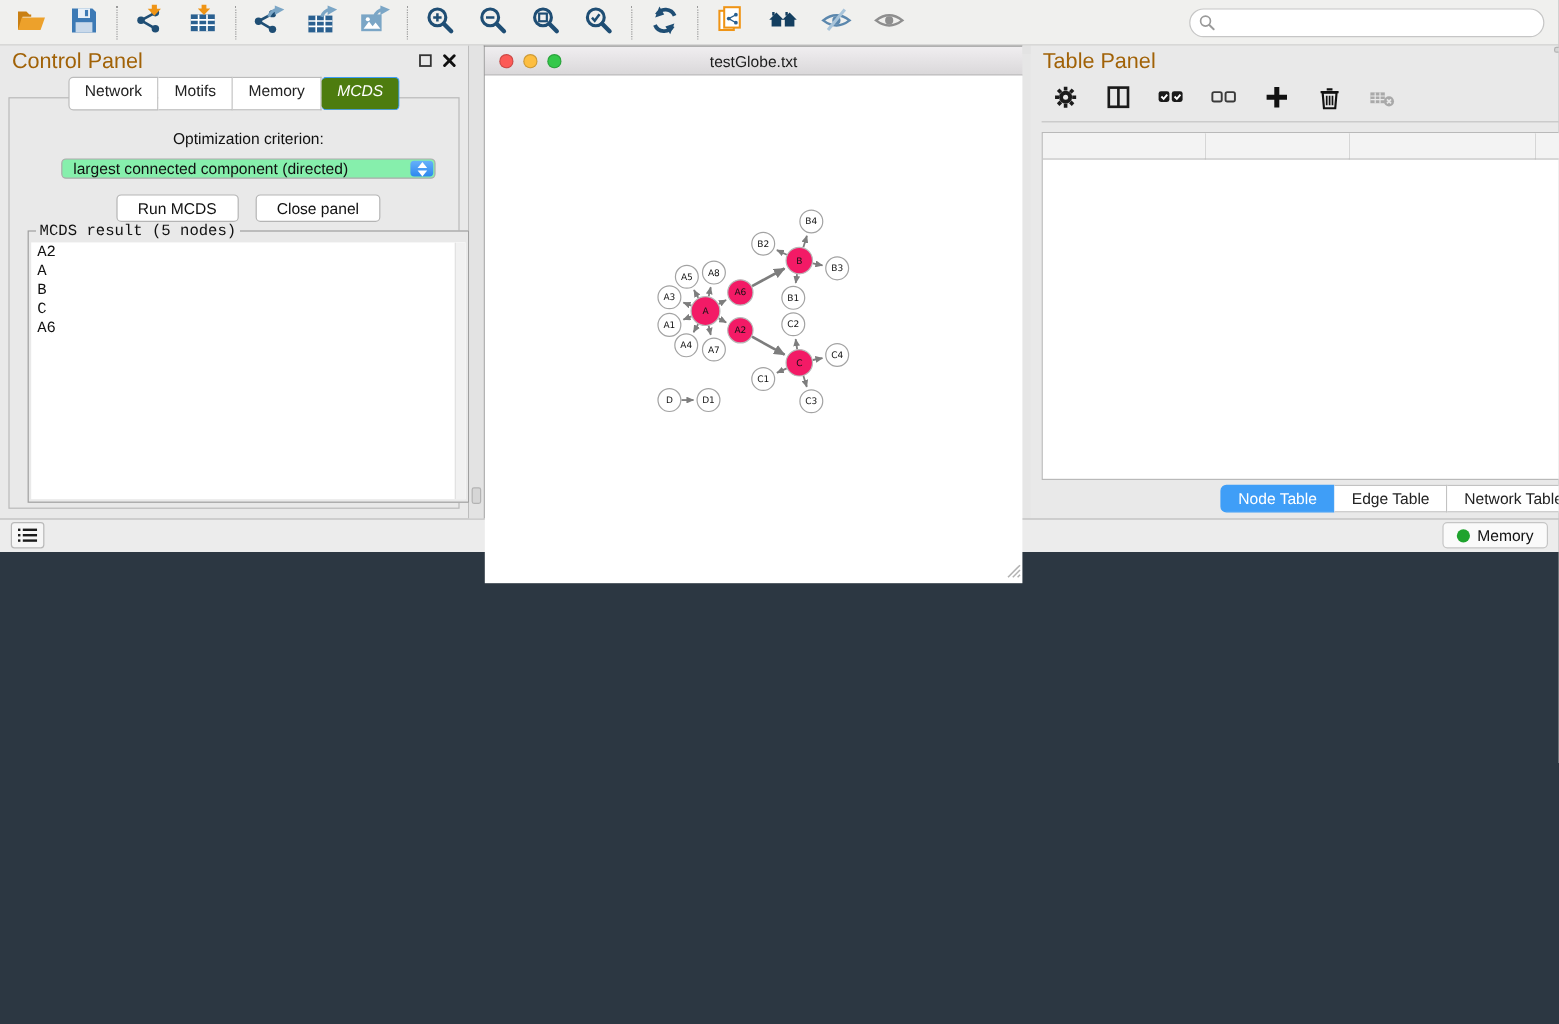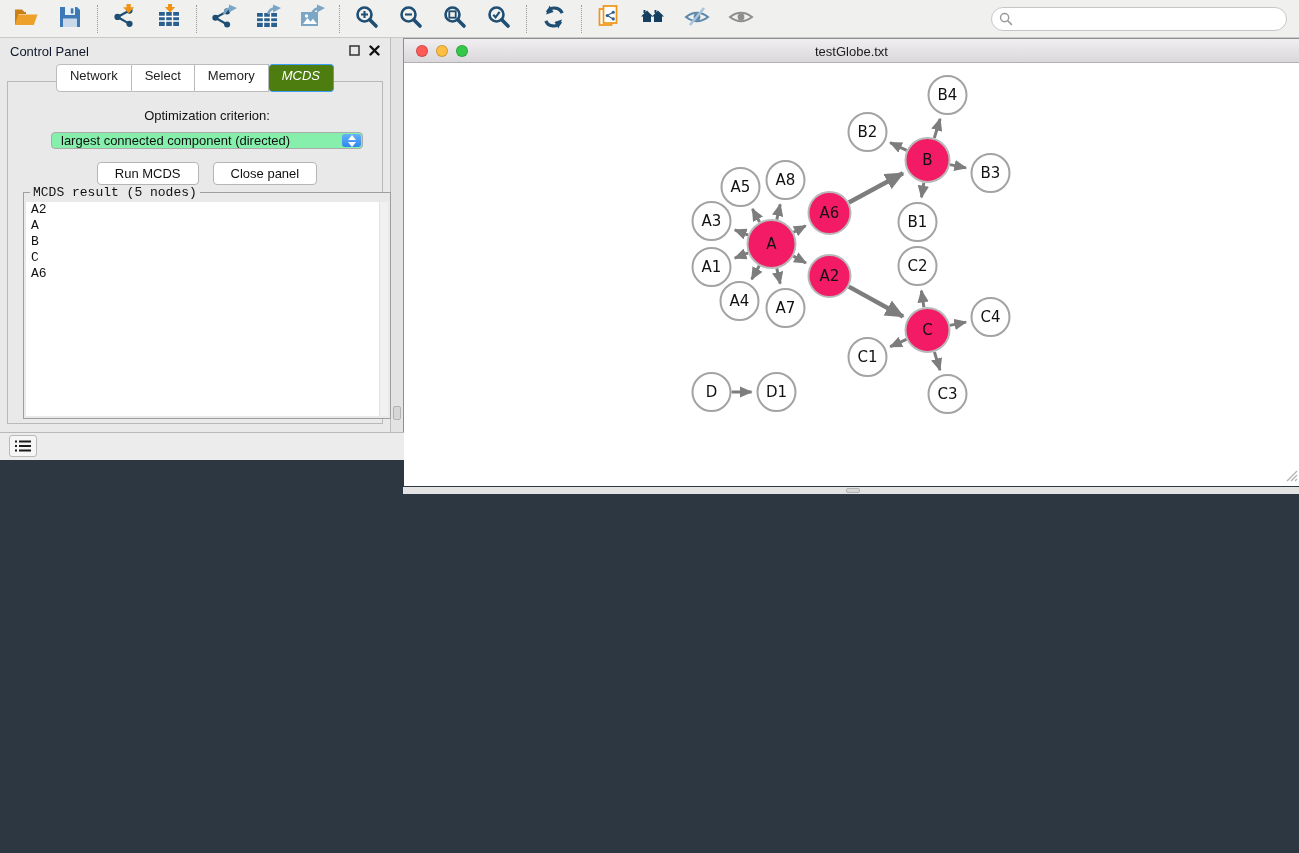--- a/index.html
+++ b/index.html
@@ -35,21 +35,21 @@
     width:296px; height:24px; border:1px solid #c6c6c6; border-radius:12px;
     background:#fff; padding:0 10px 0 26px; font-size:13px; outline:none;
     font-family:"Liberation Sans", sans-serif;
   }
   .search-icon { position:absolute; left:8px; top:5px; }
   
   .main { flex:1; display:flex; min-height:0; }
   
   .control-panel { width:391px; flex:0 0 391px; background:#e9e9e9; display:flex; flex-direction:column; border-right:1px solid #bdbdbd; }
   .panel-head { height:26px; flex:0 0 26px; display:flex; align-items:center; padding:0 10px; }
-  .panel-head .ph-title { font-size:13px; color:#0f172a; }
+  .panel-head .ph-title { font-size:18px; color:#a16207; }
   .panel-head .ph-icons { margin-left:auto; display:flex; gap:9px; align-items:center; }
   .cp-tabs { display:flex; justify-content:center; position:relative; z-index:2; }
   .cp-tab {
     background:#fff; border:1px solid #bcbcbc; border-left:none; padding:3px 13px;
     font-size:13px; color:#222; cursor:default; height:28px; line-height:16px;
   }
   .cp-tab:first-child { border-left:1px solid #bcbcbc; border-radius:4px 0 0 4px; }
   .cp-tab:last-child { border-radius:0 4px 4px 0; }
   .cp-tab.active { background:#4d7c0f; border-color:#3f9ef7; color:#fff; border-radius:4px;font-style:italic; }
   .cp-content {
@@ -76,21 +76,21 @@
   .cp-spacer { flex:1; }
   .mcds-fieldset { width:368px; height:345px; border:1px solid #9f9f9f; margin-bottom:4px; padding:2px; background:#e9e9e9;font-family:Liberation Mono, monospace; }
   .mcds-fieldset legend { font-size:13px; color:#111; margin-left:4px; padding:0 3px; }
   .mcds-list { background:#fff; height:100%; position:relative; overflow:hidden; }
   .mcds-item { font-size:13px; line-height:16px; padding-left:5px; color:#111; }
   .mcds-scroll { position:absolute; right:0; top:0; bottom:0; width:9px; background:#f1f1f1; border-left:1px solid #e2e2e2; }
   
   .v-divider { width:12px; flex:0 0 12px; background:#e3e3e3; position:relative; }
   .v-grip { position:absolute; left:2px; top:368px; width:8px; height:14px; background:#d6d6d6; border:1px solid #b3b3b3; border-radius:2px; }
   
-  .right-col { flex:1; display:flex; flex-direction:column; min-width:0; }
+  .right-col { flex:1; display:flex; flex-direction:row; min-width:0; }
   
   .net-window { height:449px; flex:0 0 449px; display:flex; flex-direction:column; border:1px solid #8f8f8f; border-right:none; }
   .net-titlebar { height:24px; flex:0 0 24px; position:relative; background:linear-gradient(#f0eef0,#dad8da); border-bottom:1px solid #b2b0b2; }
   .net-titlebar .lights { top:6px; left:12px; }
   .net-titlebar .title { position:absolute; left:0; right:0; top:5px; text-align:center; font-size:13px; color:#1c1c1c; }
   .net-canvas { flex:1; background:#fff; position:relative; min-height:0; }
   .net-canvas svg.graph { position:absolute; left:0; top:0; width:100%; height:100%; }
   .resize-grip { position:absolute; right:1px; bottom:1px; }
   
   .h-divider { height:7px; flex:0 0 7px; background:#e3e3e3; position:relative; }
@@ -311,21 +311,21 @@
           <span><svg width="11" height="11" viewBox="0 0 11 11">
                 <rect x="1" y="1" width="9" height="9" fill="none" stroke="#333" stroke-width="1.5"></rect>
               </svg></span>
           <span><svg width="11" height="11" viewBox="0 0 11 11">
                 <path d="M1.5 1.5 L9.5 9.5 M9.5 1.5 L1.5 9.5" stroke="#111" stroke-width="2.4" stroke-linecap="round"></path>
               </svg></span>
         </span>
       </div>
       <div class="cp-tabs" id="cp-tabs">
           <div class="cp-tab">Network</div>
-          <div class="cp-tab">Select</div>
+          <div class="cp-tab">Motifs</div>
           <div class="cp-tab">Memory</div>
           <div class="cp-tab active">MCDS</div>
         </div>
       <div class="cp-content">
         <div class="opt-label">Optimization criterion:</div>
         <div class="opt-select">
           <span class="sel-text">largest connected component (directed)</span>
           <span class="sel-stepper">
               <span class="up"></span>
               <span class="down"></span>

